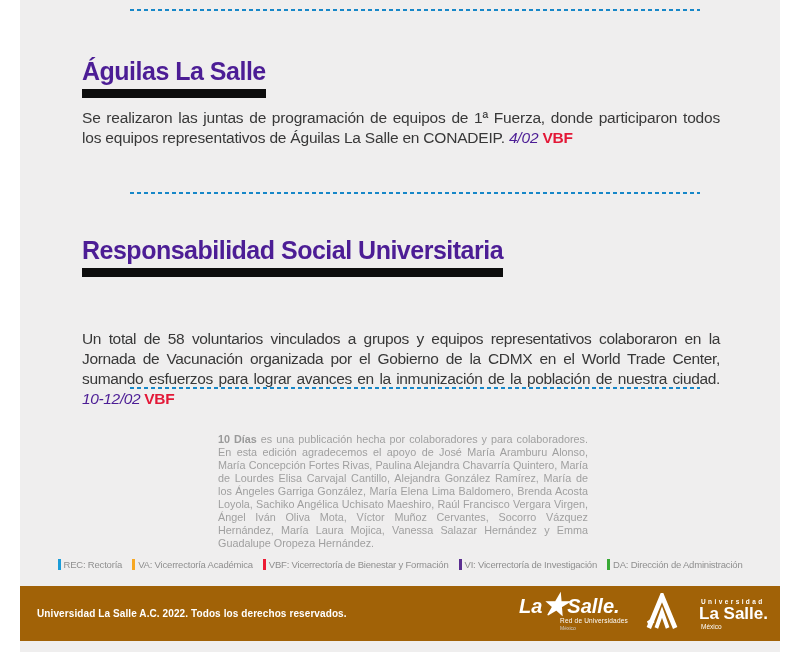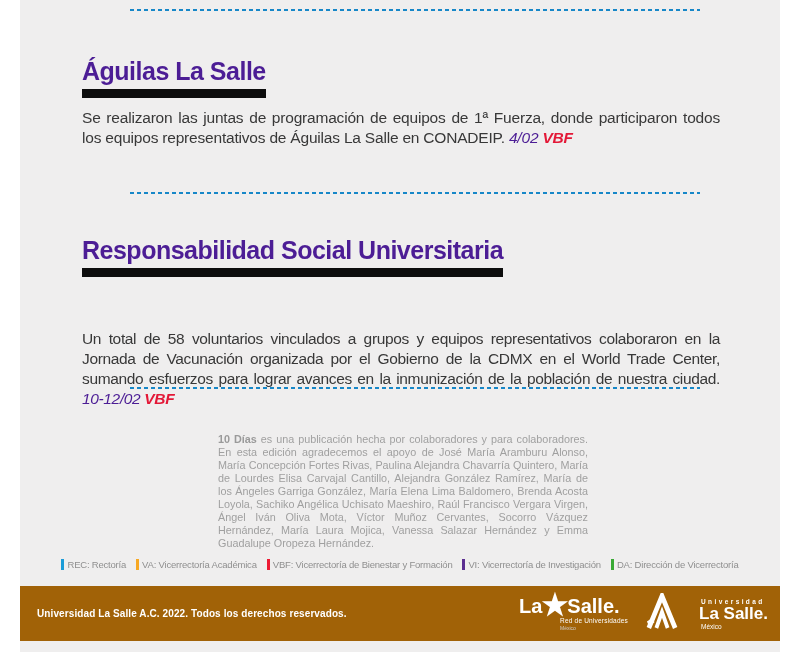--- a/index.html
+++ b/index.html
@@ -26,41 +26,41 @@
   }
   .title-bar{height:9px;background:#0d0d0d;margin-top:3px;}
   .body-text{
     position:absolute;left:62px;width:638px;margin:0;
     font-size:15.5px;line-height:20px;color:#383838;
     text-align:justify;letter-spacing:-0.2px;
   }
   .bt1{top:108px}
   .bt2{top:281px;letter-spacing:-0.35px;margin-top:48px;}
   .date{color:#4c1d95;font-style:italic;}
-  .tag{font-style:italic;font-weight:bold;}
+  .tag{font-weight:bold;}
   .credits{
     position:absolute;left:198px;top:433px;width:370px;margin:0;
     font-size:10.8px;line-height:13px;color:#a0a0a0;text-align:justify;
   }
   .credits b{color:#9a9a9a;}
   .legend{
     position:absolute;left:0;top:559px;width:760px;
     display:flex;justify-content:center;align-items:center;gap:10px;
     font-size:9.5px;letter-spacing:-0.2px;color:#8f8f8f;white-space:nowrap;
   }
   .legend-item{display:flex;align-items:center;gap:3px;}
   .legend-bar{width:3px;height:11px;display:inline-block;}
   .footer{
     position:absolute;left:0;top:586px;width:760px;height:55px;
     background:#a16207;display:flex;align-items:center;
   }
   .copyright{margin-left:17px;color:#fff;font-size:10px;font-weight:bold;letter-spacing:0.1px;}
   .logos{margin-left:auto;margin-right:12px;display:flex;align-items:center;gap:18px;}
   .logo-net{color:#fff;}
-  .logo-net-main{display:flex;align-items:center;font-size:20px;font-weight:bold;line-height:20px;}
+  .logo-net-main{display:flex;align-items:center;font-size:20px;font-weight:bold;line-height:20px;font-style:italic;}
   .logo-star{font-size:30px;line-height:20px;margin:0 -1px;position:relative;top:-1px;}
   .logo-net-sub{font-size:6.5px;margin-left:41px;margin-top:1px;letter-spacing:0.2px;}
   .logo-net-country{font-size:5px;margin-left:41px;margin-top:1px;color:#cfcfcf;}
   .logo-uni{display:flex;align-items:center;gap:21px;color:#fff;}
   .uni-top{font-size:6.5px;font-weight:bold;letter-spacing:2.4px;margin-left:2px;}
   .uni-name{font-size:17px;font-weight:bold;line-height:18px;}
   .uni-country{font-size:6.5px;margin-left:2px;}
 </style>
 </head>
 <body>
@@ -99,21 +99,21 @@
     <span class="legend-item">
         <span class="legend-bar" style="background-color: rgb(237, 27, 52);"></span>
         <span>VBF: Vicerrectoría de Bienestar y Formación</span>
       </span>
     <span class="legend-item">
         <span class="legend-bar" style="background-color: rgb(91, 46, 145);"></span>
         <span>VI: Vicerrectoría de Investigación</span>
       </span>
     <span class="legend-item">
         <span class="legend-bar" style="background-color: rgb(57, 169, 53);"></span>
-        <span>DA: Dirección de Vicerrectoría</span>
+        <span>DA: Dirección de Administración</span>
       </span>
   </div>
 
   <div class="footer">
     <span class="copyright">Universidad La Salle A.C. 2022. Todos los derechos reservados.</span>
     <div class="logos">
       <div class="logo-net">
         <div class="logo-net-main">
           <span>La</span>
             <span class="logo-star">★</span>

